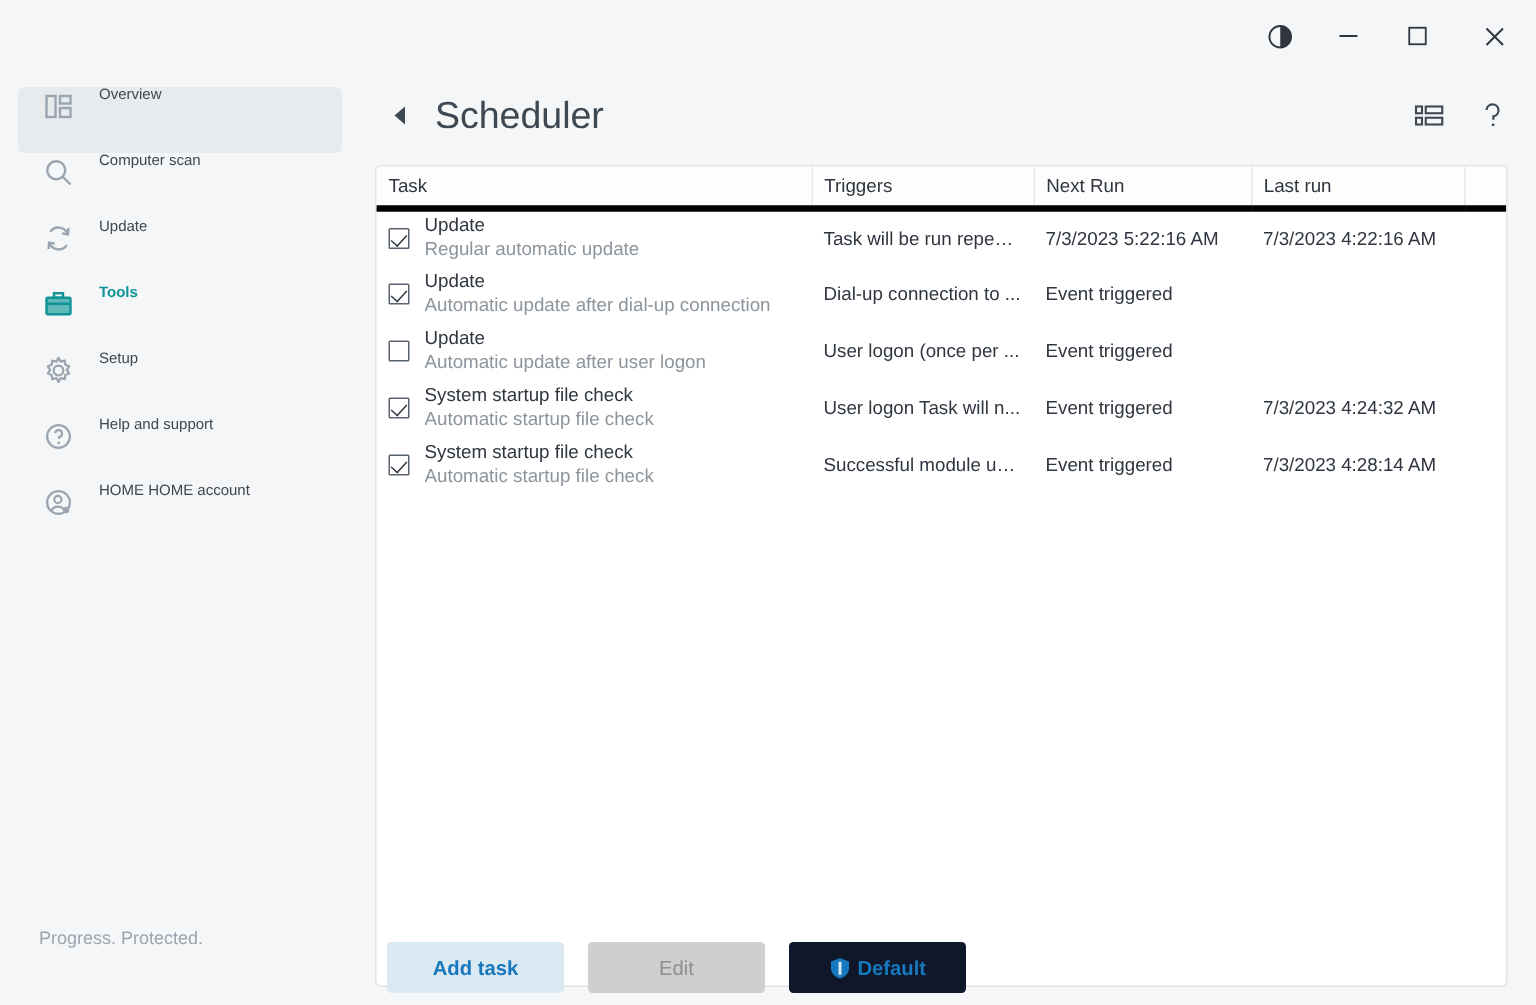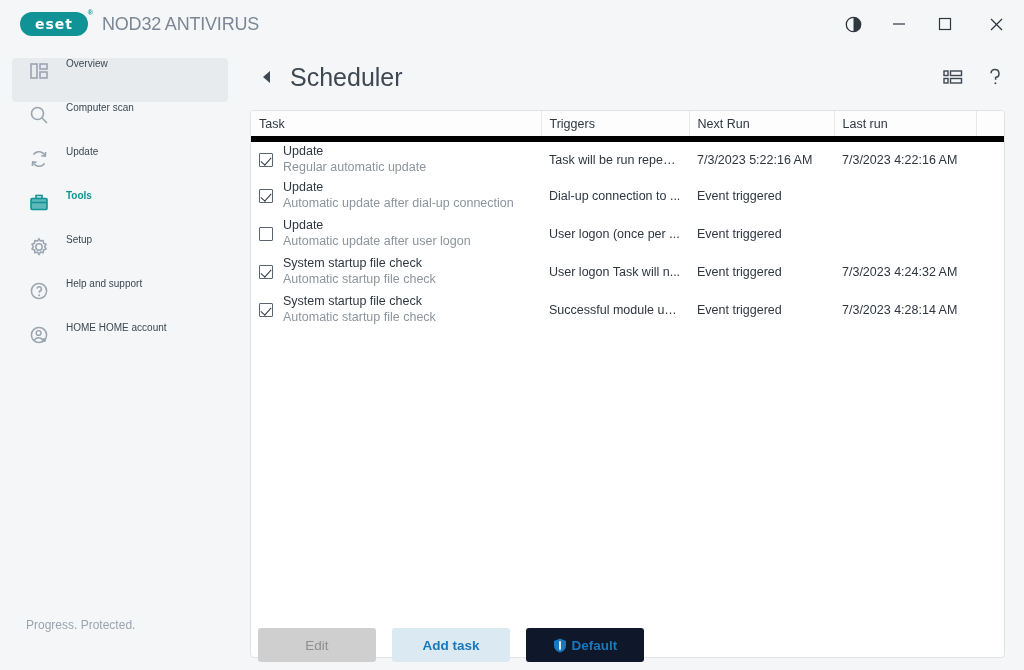--- a/index.html
+++ b/index.html
@@ -140,21 +140,21 @@
     overflow: hidden;
   }
   table.sched {
     width: 100%;
     border-collapse: collapse;
     table-layout: fixed;
   }
   table.sched thead th {
     height: 28px;
     background: #fdfdfd;
-    border-bottom: 6px solid #000000;
+    border-bottom: 4px solid #000000;
     border-right: 1px solid #e4e8ea;
     font-size: 12.5px;
     font-weight: normal;
     color: #2f3640;
     text-align: left;
     padding: 0 8px;
     vertical-align: middle;
   }
   table.sched thead th.last-col { border-right: none; }
   table.sched tbody td {
@@ -214,27 +214,20 @@
   .btn.disabled.wide { width: 136px; }
   .btn.default-btn { width: 118px; background: #0f172a; color: #1878bd; font-weight: bold; }
   .shield { width: 14px; height: 15px; flex: 0 0 14px; }
 </style>
 </head>
 <body>
 
 <div id="app">
 
   <div class="titlebar">
-    <div class="brand">
-      <div class="eset-logo">
-        <span class="logo-text">eset</span>
-        <span class="reg">®</span>
-      </div>
-      <span class="product-name">NOD32 ANTIVIRUS</span>
-    </div>
 
     <div class="win-controls">
       <div class="win-btn">
         <svg width="17" height="17" viewBox="0 0 17 17">
           <circle cx="8.5" cy="8.5" r="7.2" fill="none" stroke="#2f3640" stroke-width="1.3"></circle>
           <path d="M8.5 1.3 A7.2 7.2 0 0 1 8.5 15.7 Z" fill="#2f3640"></path>
         </svg>
       </div>
       <div class="win-btn">
         <svg width="14" height="14" viewBox="0 0 14 14">
@@ -464,26 +457,26 @@
             <td>Event triggered</td>
             <td>7/3/2023 4:28:14 AM</td>
             <td></td>
           </tr>
 
         </tbody>
       </table>
     </div>
 
     <div class="footer-bar">
+      <div class="btn primary-light">
+        <span>Add task</span>
+      </div>
+
       <div class="btn disabled">
         <span>Edit</span>
-      </div>
-
-      <div class="btn primary-light">
-        <span>Add task</span>
       </div>
 
 
       <div class="btn default-btn">
         <svg class="shield" viewBox="0 0 14 15">
           <path d="M7 0.6 L13 3 V7.5 C13 11 10.4 13.4 7 14.4 C3.6 13.4 1 11 1 7.5 V3 Z" fill="#1878bd"></path>
           <path d="M7 3.2 L7 11.8" stroke="#dbe9f2" stroke-width="2" fill="none"></path>
         </svg>
         <span>Default</span>
       </div>

